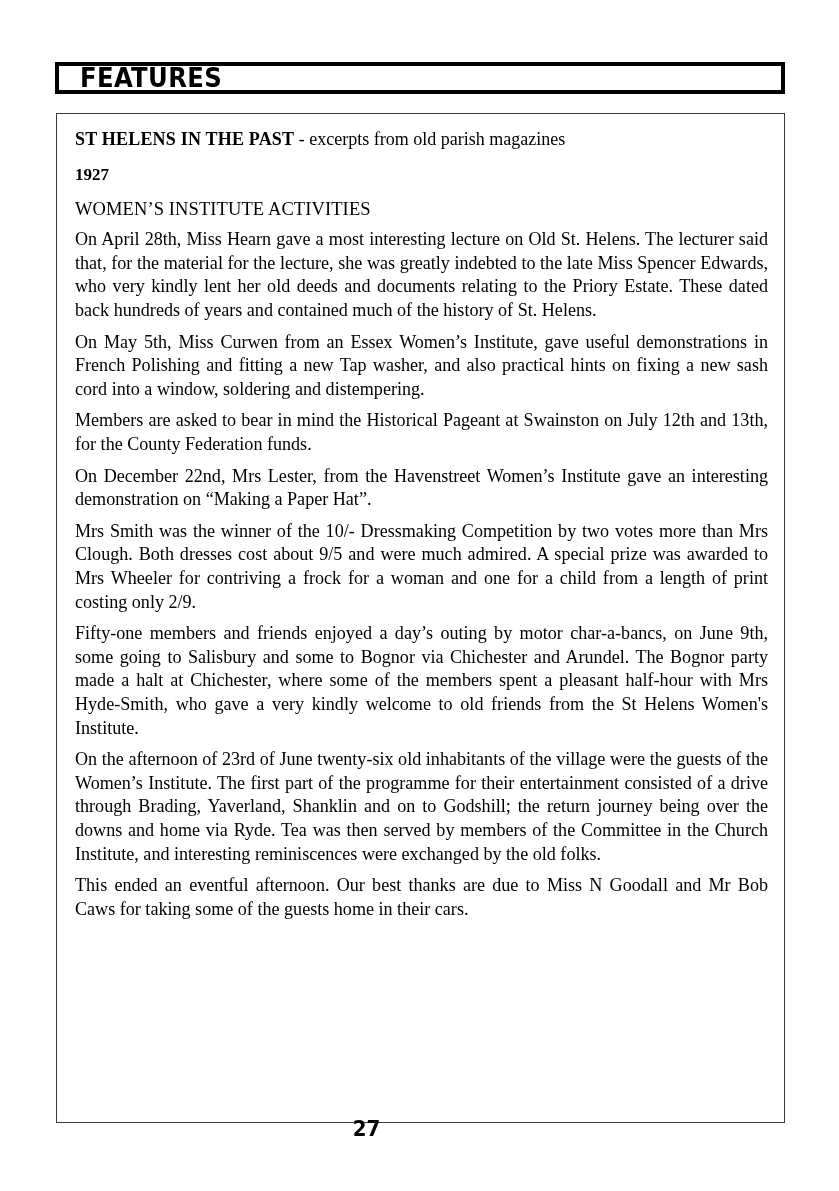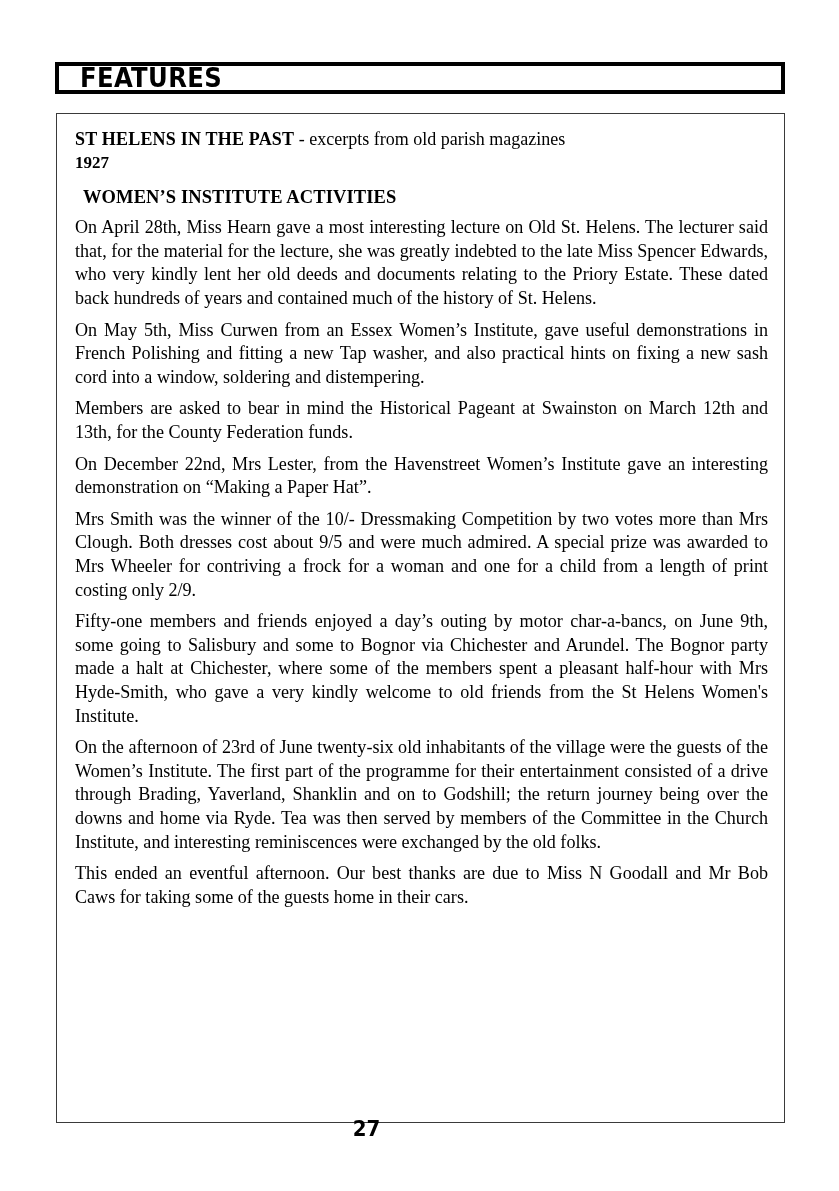--- a/index.html
+++ b/index.html
@@ -62,30 +62,30 @@
   }
   .article-title .title-main {
     font-weight: bold;
     letter-spacing: 0.2px;
   }
   .article-title .title-sub {
     font-weight: normal;
   }
 
   .year-heading {
-    margin: 2px 0 0 0;
+    margin: 14px 0 0 0;
     font-size: 17px;
     font-weight: bold;
     line-height: 1.2;
   }
 
   .section-heading {
-    margin: 13px 0 2px 8px;
+    margin: 13px 0 2px 0;
     font-size: 18.5px;
-    font-weight: bold;
+    font-weight: normal;
     letter-spacing: 0.1px;
     line-height: 1.2;
   }
 
   .body-par {
     margin: 8px 0 0 0;
     font-size: 18.1px;
     line-height: 1.305;
     text-align: justify;
     text-justify: inter-word;
@@ -119,21 +119,21 @@
   <h1 class="article-title">
     <span class="title-main">ST HELENS IN THE PAST</span><span class="title-sub"> - excerpts from old parish magazines</span>
   </h1>
 
   <div class="year-heading">1927</div>
 
   <div class="section-heading">WOMEN’S INSTITUTE ACTIVITIES</div>
 
   <p class="body-par">On April 28th, Miss Hearn gave a most interesting lecture on Old St. Helens. The lecturer said that, for the material for the lecture, she was greatly indebted to the late Miss Spencer Edwards, who very kindly lent her old deeds and documents relating to the Priory Estate. These dated back hundreds of years and contained much of the history of St. Helens.</p>
   <p class="body-par">On May 5th, Miss Curwen from an Essex Women’s Institute, gave useful demonstrations in French Polishing and fitting a new Tap washer, and also practical hints on fixing a new sash cord into a window, soldering and distempering.</p>
-  <p class="body-par">Members are asked to bear in mind the Historical Pageant at Swainston on March 12th and 13th, for the County Federation funds.</p>
+  <p class="body-par">Members are asked to bear in mind the Historical Pageant at Swainston on July 12th and 13th, for the County Federation funds.</p>
   <p class="body-par">On December 22nd, Mrs Lester, from the Havenstreet Women’s Institute gave an interesting demonstration on “Making a Paper Hat”.</p>
   <p class="body-par">Mrs Smith was the winner of the 10/- Dressmaking Competition by two votes more than Mrs Clough. Both dresses cost about 9/5 and were much admired. A special prize was awarded to Mrs Wheeler for contriving a frock for a woman and one for a child from a length of print costing only 2/9.</p>
   <p class="body-par">Fifty-one members and friends enjoyed a day’s outing by motor char-a-bancs, on June 9th, some going to Salisbury and some to Bognor via Chichester and Arundel. The Bognor party made a halt at Chichester, where some of the members spent a pleasant half-hour with Mrs Hyde-Smith, who gave a very kindly welcome to old friends from the St Helens Women's Institute.</p>
   <p class="body-par">On the afternoon of 23rd of June twenty-six old inhabitants of the village were the guests of the Women’s Institute. The first part of the programme for their entertainment consisted of a drive through Brading, Yaverland, Shanklin and on to Godshill; the return journey being over the downs and home via Ryde. Tea was then served by members of the Committee in the Church Institute, and interesting reminiscences were exchanged by the old folks.</p>
   <p class="body-par">This ended an eventful afternoon. Our best thanks are due to Miss N Goodall and Mr Bob Caws for taking some of the guests home in their cars.</p>
 
 </div>
 
 <div class="page-number">27</div>
 

